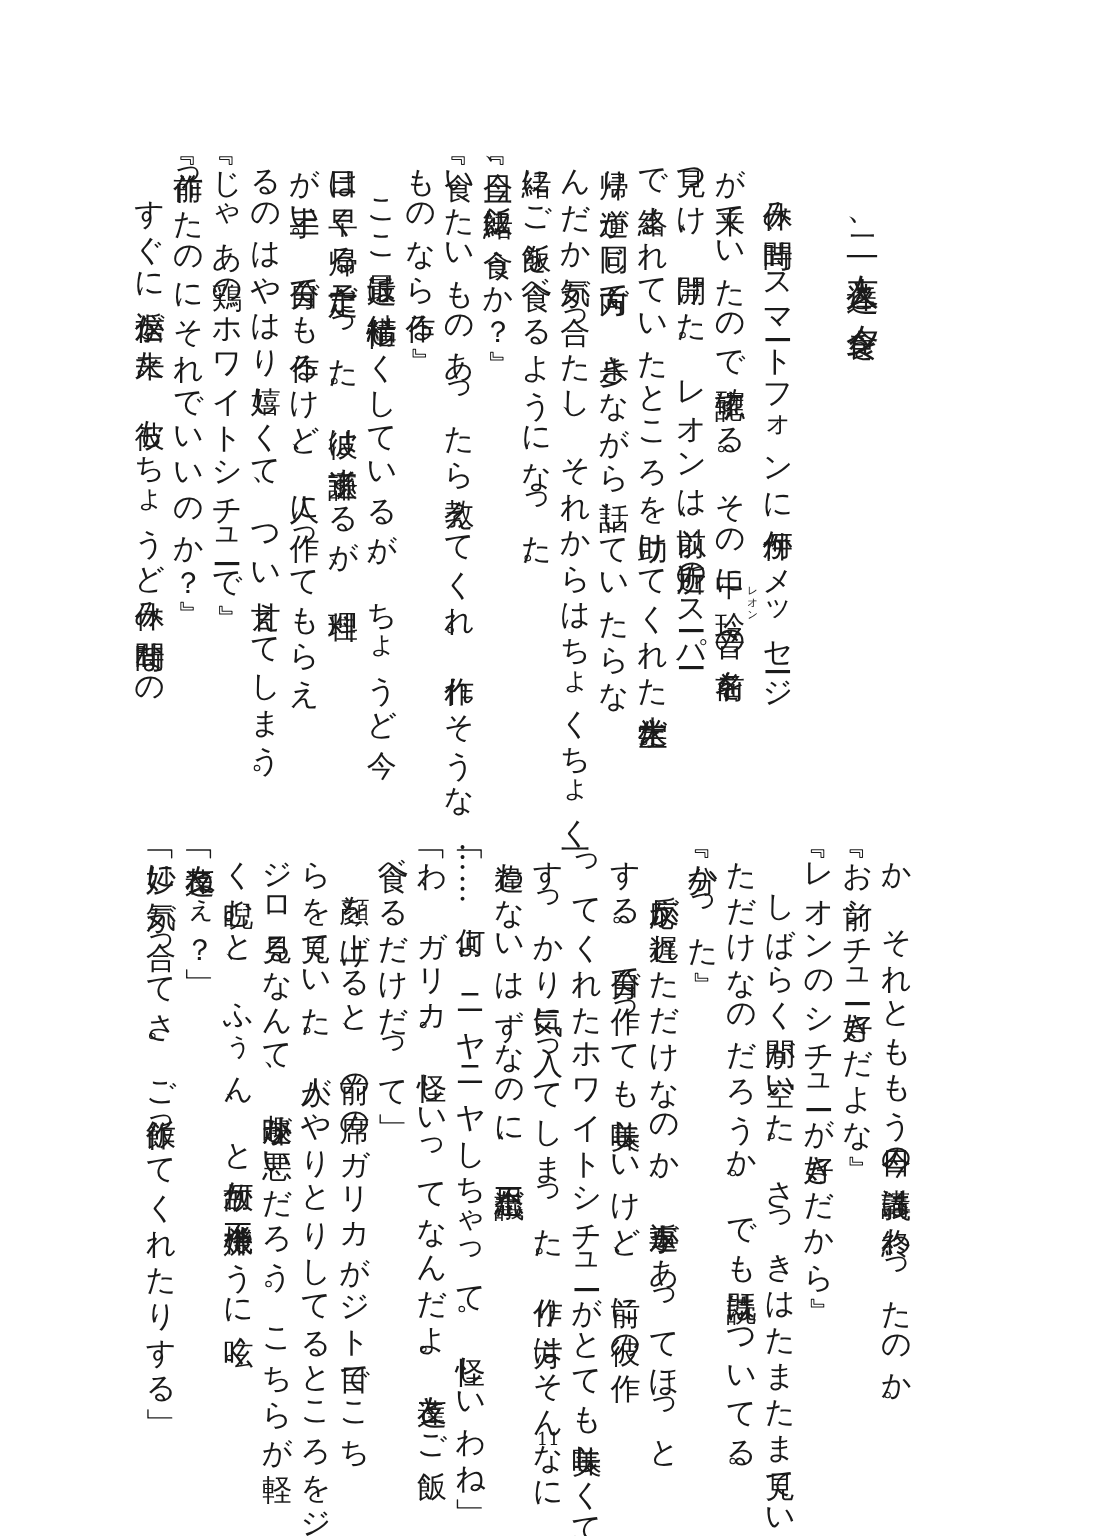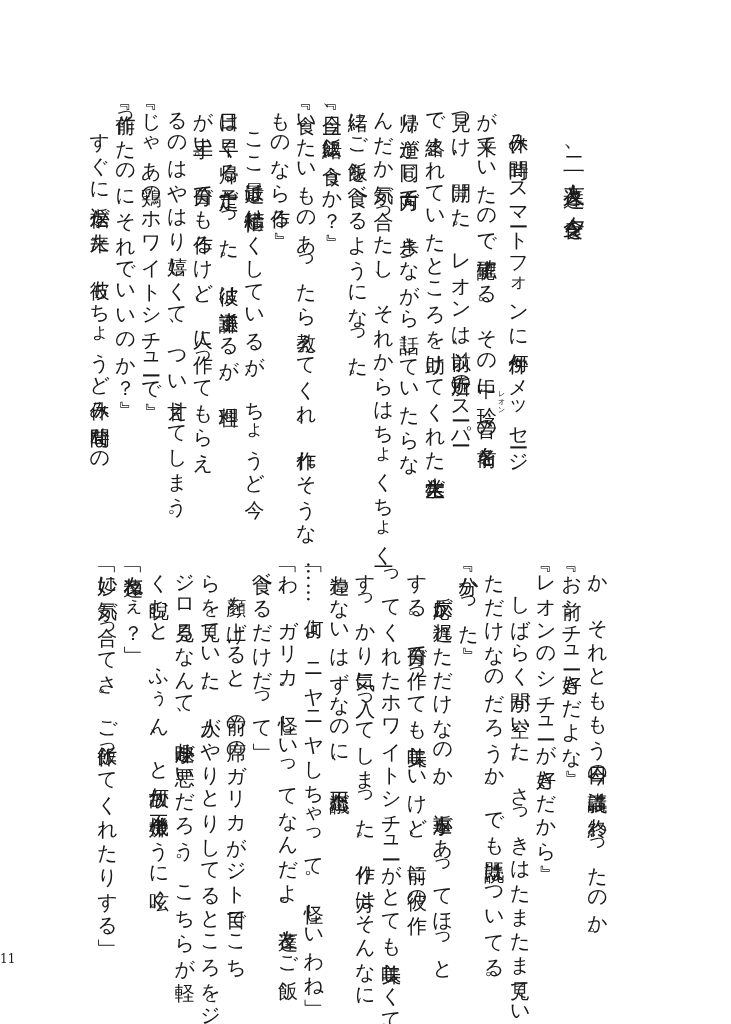--- a/index.html
+++ b/index.html
@@ -21,21 +21,21 @@
     letter-spacing: 1.25px;
     white-space: nowrap;
   }
   .block-top    { right: 200px; top: 98px;  height: 370px; }
   .block-bottom { right: 121px; top: 560px; height: 370px; }
 
   .line { display: block; }
   ruby rt { font-size: 7px; letter-spacing: 0; }
 
   .page-number {
-    position: absolute; left: 0; width: 731px; top: 952px; 
+    position: absolute; left: 0; width: 731px; top: 952px; text-align: center;
     font-size: 12px; font-family: "DejaVu Serif", "Liberation Serif", serif;
   }
 </style>
 </head>
 <body>
 
 <div class="page">
 
   <div class="heading">二、友人達と夕食を</div>
 

